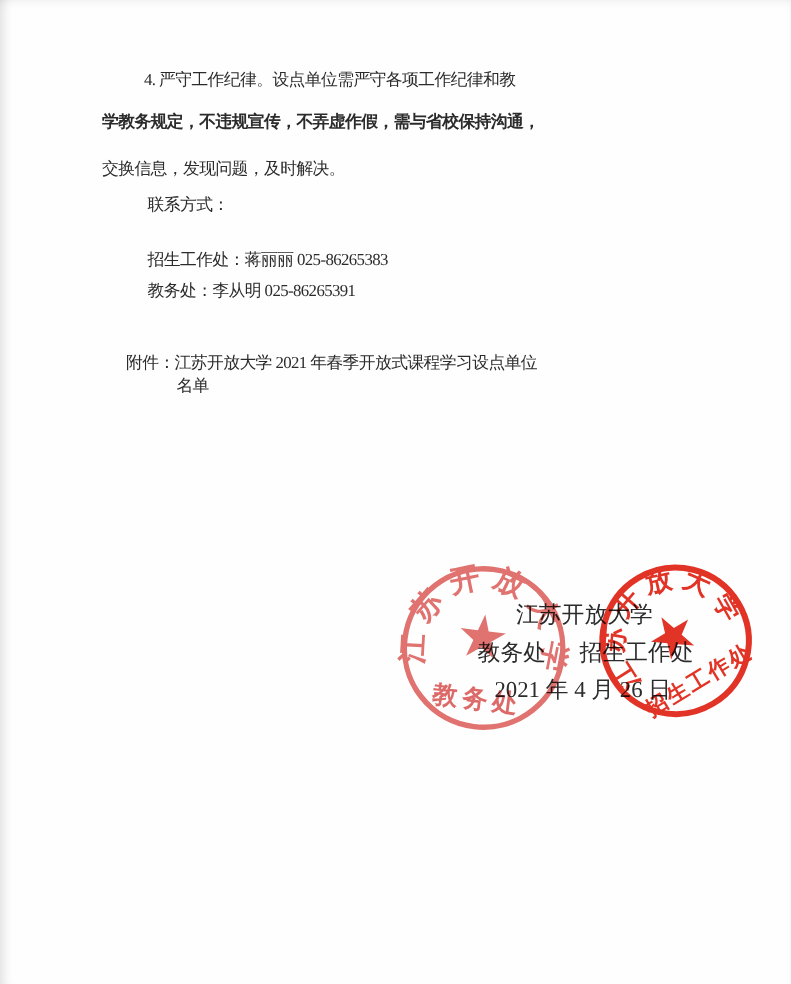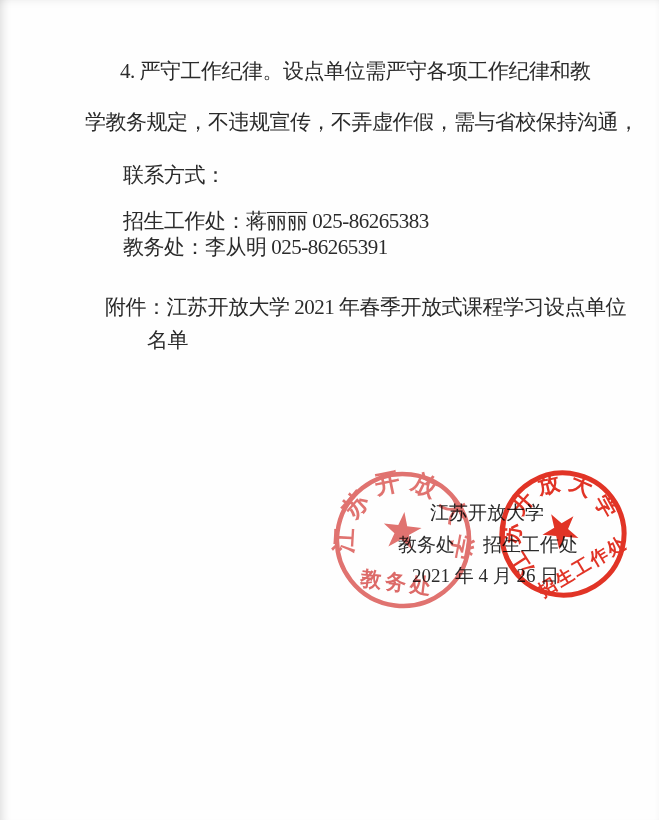--- a/index.html
+++ b/index.html
@@ -9,21 +9,21 @@
     background:#fefefe;
     overflow:hidden;
     font-family:"Liberation Serif","DejaVu Serif",serif;
     color:#2b2b2b;
     box-shadow:inset 10px 0 10px -8px rgba(0,0,0,.14),
                inset 0 8px 10px -8px rgba(0,0,0,.08),
                inset -4px 0 6px -5px rgba(0,0,0,.06);
   }
   .tline{
     position:absolute;
-    font-size:21px;
+    font-size:14px;
     letter-spacing:-0.5px;
     white-space:nowrap;
     line-height:1;
   }
   .sigline{
     position:absolute;
     font-size:19px;
     letter-spacing:0px;
     white-space:nowrap;
     line-height:1;
@@ -37,28 +37,29 @@
   .stamp-left{ left:318px; top:455px; opacity:.78; transform:rotate(7deg); }
   .stamp-right{ left:493px; top:464px; opacity:.93; transform:rotate(-31deg); }
   svg text{ font-family:"Liberation Serif","DejaVu Serif",serif; font-weight:bold; }
 </style>
 </head>
 <body>
 
 <div class="page">
 
   <div class="tline" style="left:120px;top:61px;">4. 严守工作纪律。设点单位需严守各项工作纪律和教</div>
-  <div class="tline" style="left:85px;top:112px;">学教务规定，不违规宣传，不弄虚作假，需与省校保持沟通，</div>
+  <div class="tline" style="left:85px;top:96px;font-weight:bold;">学教务规定，不违规宣传，不弄虚作假，需与省校保持沟通，</div>
+  <div class="tline" style="left:85px;top:135px;">交换信息，发现问题，及时解决。</div>
 
   <div class="tline" style="left:123px;top:165px;">联系方式：</div>
   <div class="tline" style="left:123px;top:211px;">招生工作处：蒋丽丽 025-86265383</div>
   <div class="tline" style="left:123px;top:237px;font-family:Liberation Serif, serif;">教务处：李从明 025-86265391</div>
 
   <div class="tline" style="left:105px;top:297px;">附件：江苏开放大学 2021 年春季开放式课程学习设点单位</div>
-  <div class="tline" style="left:147px;top:330px;text-align:center;">名单</div>
+  <div class="tline" style="left:147px;top:316px;text-align:center;">名单</div>
 
   <div class="sigline" style="left:430px;top:503px;">江苏开放大学</div>
   <div class="sigline" style="left:398px;top:535px;">
     <span>教务处</span><span class="dept-gap"></span><span>招生工作处</span>
   </div>
   <div class="sigline" style="left:412px;top:566px;">2021 年 4 月 26 日</div>
 
   <svg class="stamp stamp-left" width="170" height="170" viewBox="-85 -85 170 170">
     <circle cx="0" cy="0" r="66" fill="none" stroke="#d94b47" stroke-width="4.5"></circle>
     <path id="arcL" d="M -48,16 A 50.6 50.6 0 1 1 48,16" fill="none"></path>

